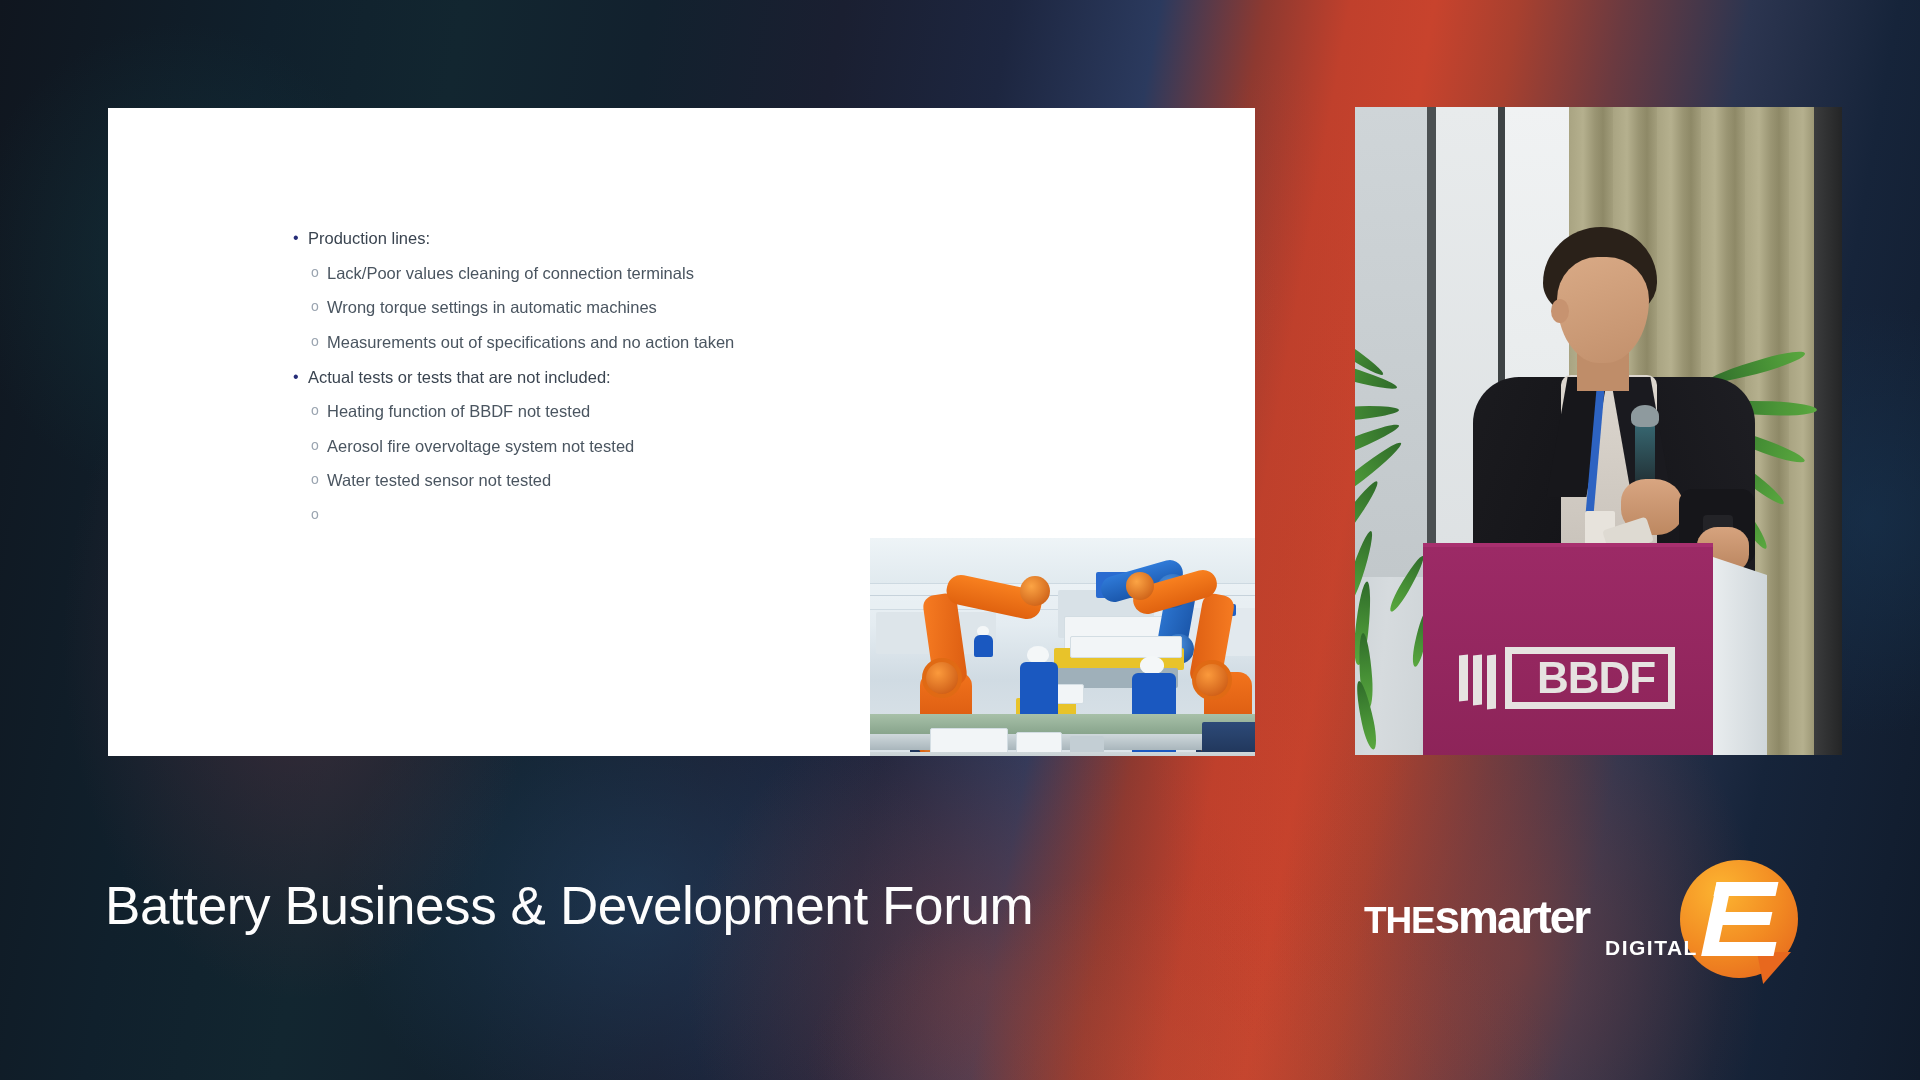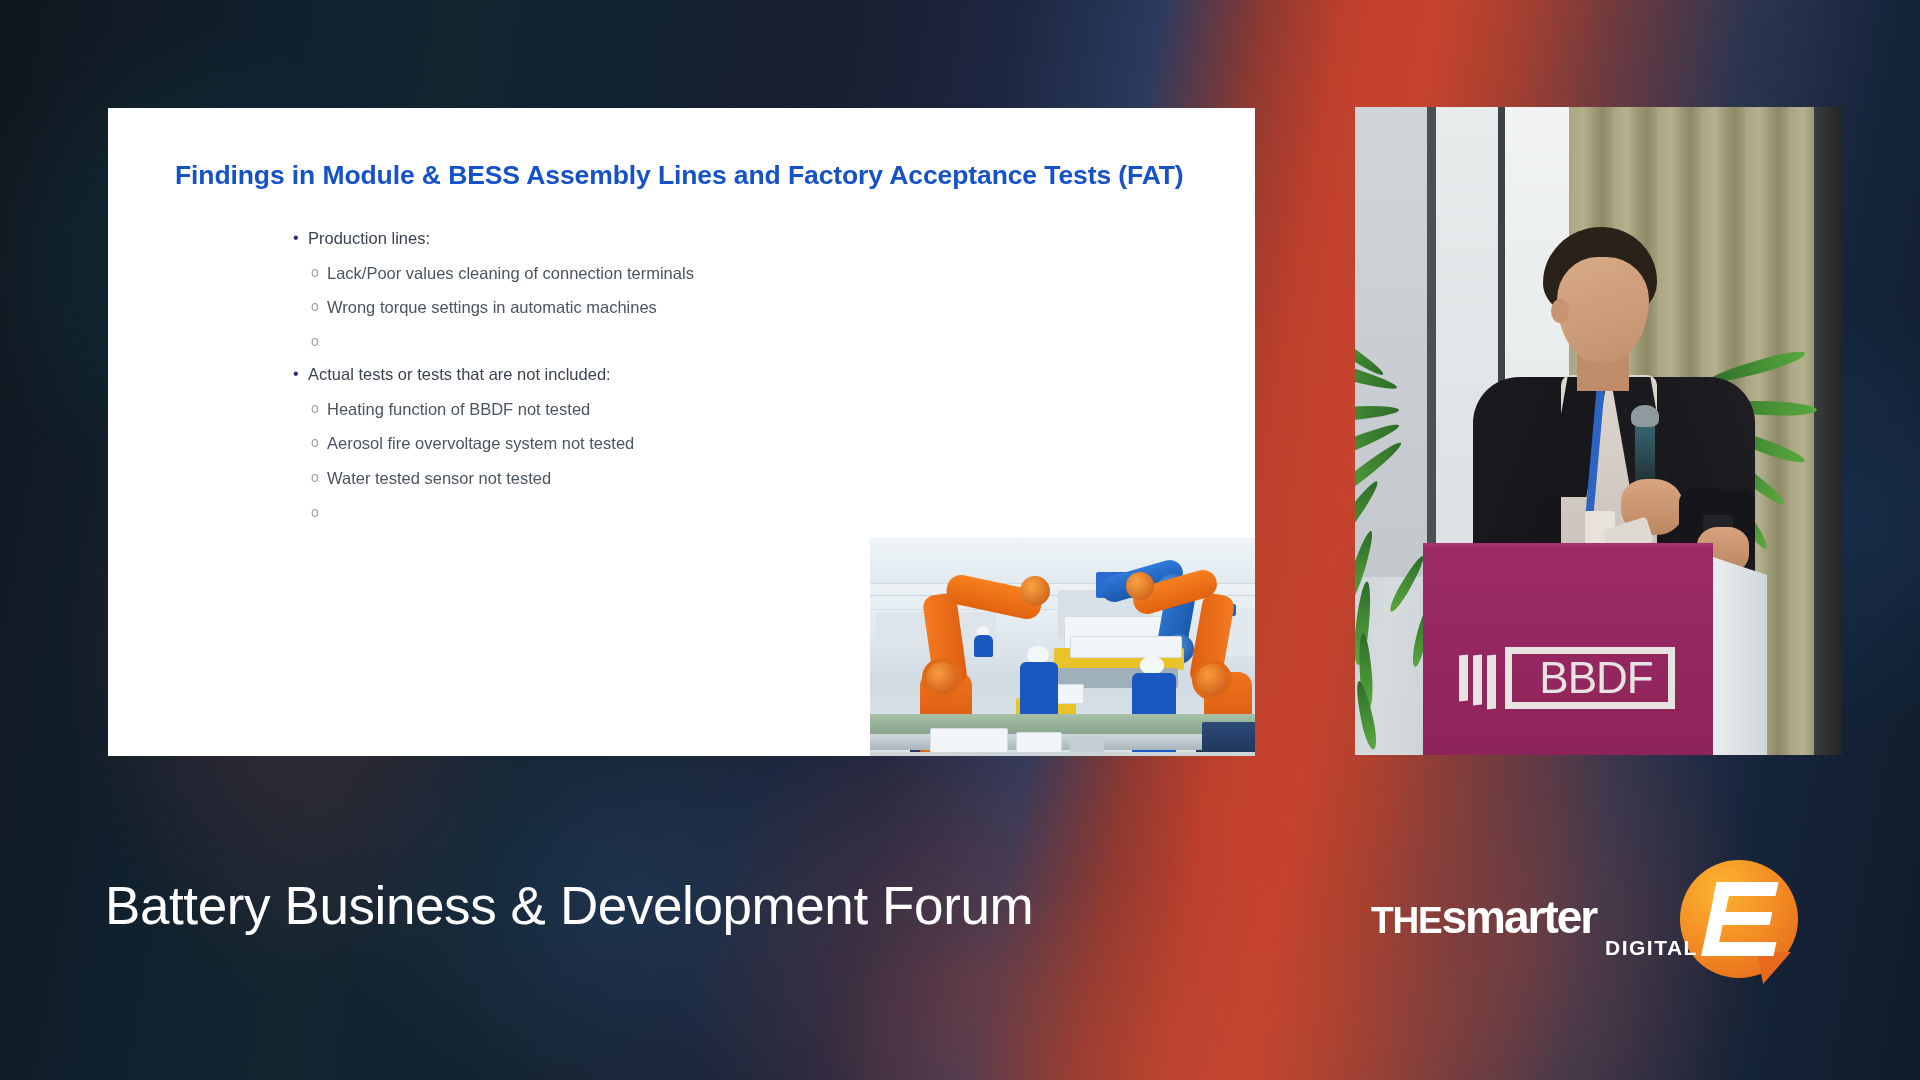--- a/index.html
+++ b/index.html
@@ -161,31 +161,31 @@
   #podium-top { position:absolute; left:68px; top:436px; width:290px; height:7px;
     background:#a8306f; }
   #podium-side { position:absolute; left:358px; top:450px; width:54px; height:200px;
     background:linear-gradient(90deg,#e9edef,#cfd6da);
     clip-path:polygon(0 0,100% 18px,100% 100%,0 100%); }
   #bbdf { position:absolute; left:104px; top:540px; width:216px; height:62px; }
   .bb-bar { position:absolute; top:8px; background:#e6e3e1; }
   #bb-box { position:absolute; left:46px; top:0; width:170px; height:62px;
     border:7px solid #e6e3e1; }
   #bb-text { position:absolute; left:58px; top:6px; width:158px; height:50px;
-    font-size:44px; font-weight:400; color:#e6e3e1; letter-spacing:-1px;
+    font-size:44px; font-weight:700; color:#e6e3e1; letter-spacing:-1px;
     line-height:50px; text-align:center; }
 
   
   #event-title {
     position:absolute; left:105px; top:875px;
     font-size:53px; font-weight:300; color:#fdfdfd;
     letter-spacing:-.4px; white-space:nowrap;
   }
   #smarter-logo { position:absolute; left:1355px; top:860px; width:470px; height:120px; }
-  #sl-words { position:absolute; left:16px; top:30px; white-space:nowrap; }
+  #sl-words { position:absolute; left:9px; top:30px; white-space:nowrap; }
   #sl-the { font-size:37px; font-weight:700; color:#fff; letter-spacing:-1.2px; }
   #sl-smarter { font-size:46px; font-weight:700; color:#fff; letter-spacing:-2px; }
   #sl-digital { position:absolute; left:250px; top:76px;
     font-size:21px; font-weight:700; color:#fff; letter-spacing:1.5px; }
   #sl-circle { position:absolute; left:325px; top:0; width:118px; height:118px;
     border-radius:50%; background:radial-gradient(circle at 34% 26%, #fcb431, #f28a22 52%, #e2601c 100%); }
   #sl-tail { position:absolute; left:402px; top:92px; width:34px; height:32px;
     background:#e8681e; clip-path:polygon(0 0,100% 0,18% 100%); }
   #sl-e { position:absolute; left:352px; top:22px; width:74px; height:74px; }
   .sl-e-bar { position:absolute; background:#fff; }
@@ -194,37 +194,37 @@
 <body>
 
 <div id="bg">
   <div class="bg-layer bgA"></div>
   <div class="bg-layer bgB"></div>
   <div class="bg-layer bgC"></div>
 </div>
 
 <div id="slide">
 
-  <div id="slide-title">Findings in Module &amp; BESS Assembly Lines and Factory Acceptance Tests (FAT)</div>
 
   <div id="bullets">
     <div class="b1">
       <span class="mk">•</span>
       <span class="tx">Production lines:</span>
     </div>
     <div class="b2">
       <span class="mk">o</span>
       <span class="tx">Lack/Poor values cleaning of connection terminals</span>
     </div>
     <div class="b2">
       <span class="mk">o</span>
       <span class="tx">Wrong torque settings in automatic machines</span>
     </div>
     <div class="b2">
       <span class="mk">o</span>
+      <span class="tx">Measurements out of specifications and no action taken</span>
     </div>
     <div class="b1">
       <span class="mk">•</span>
       <span class="tx">Actual tests or tests that are not included:</span>
     </div>
     <div class="b2">
       <span class="mk">o</span>
       <span class="tx">Heating function of BBDF not tested</span>
     </div>
     <div class="b2">

